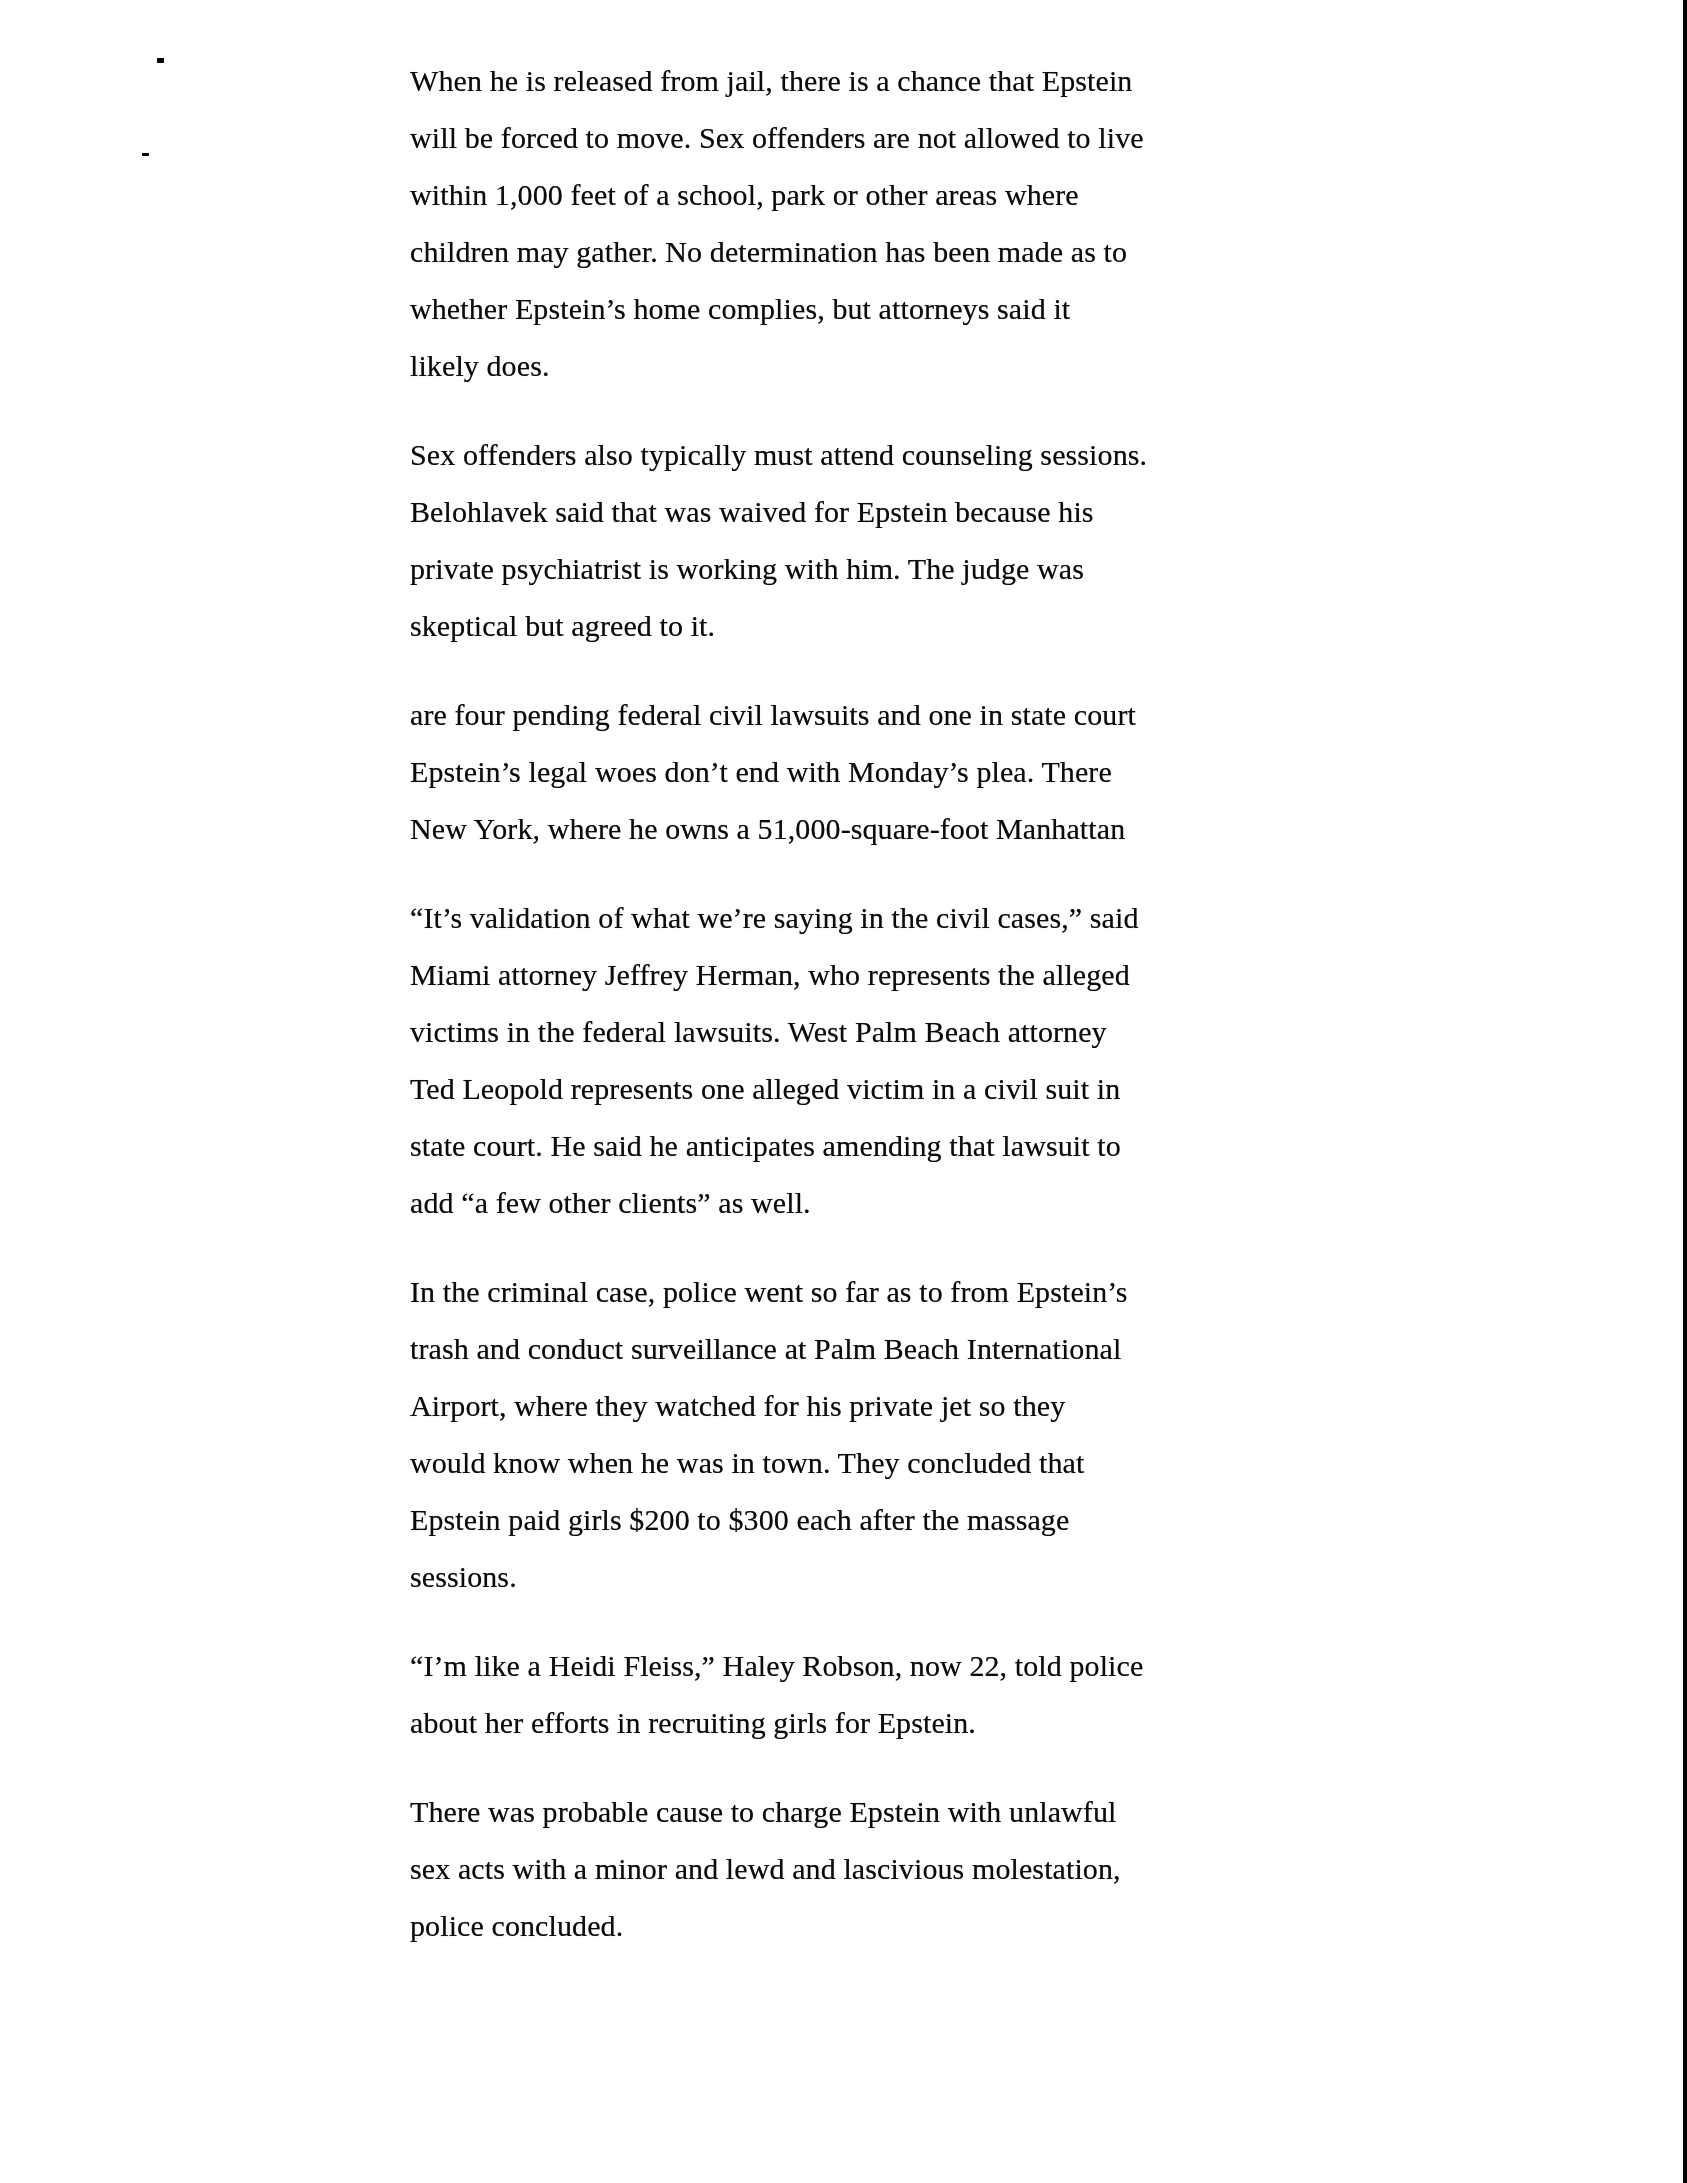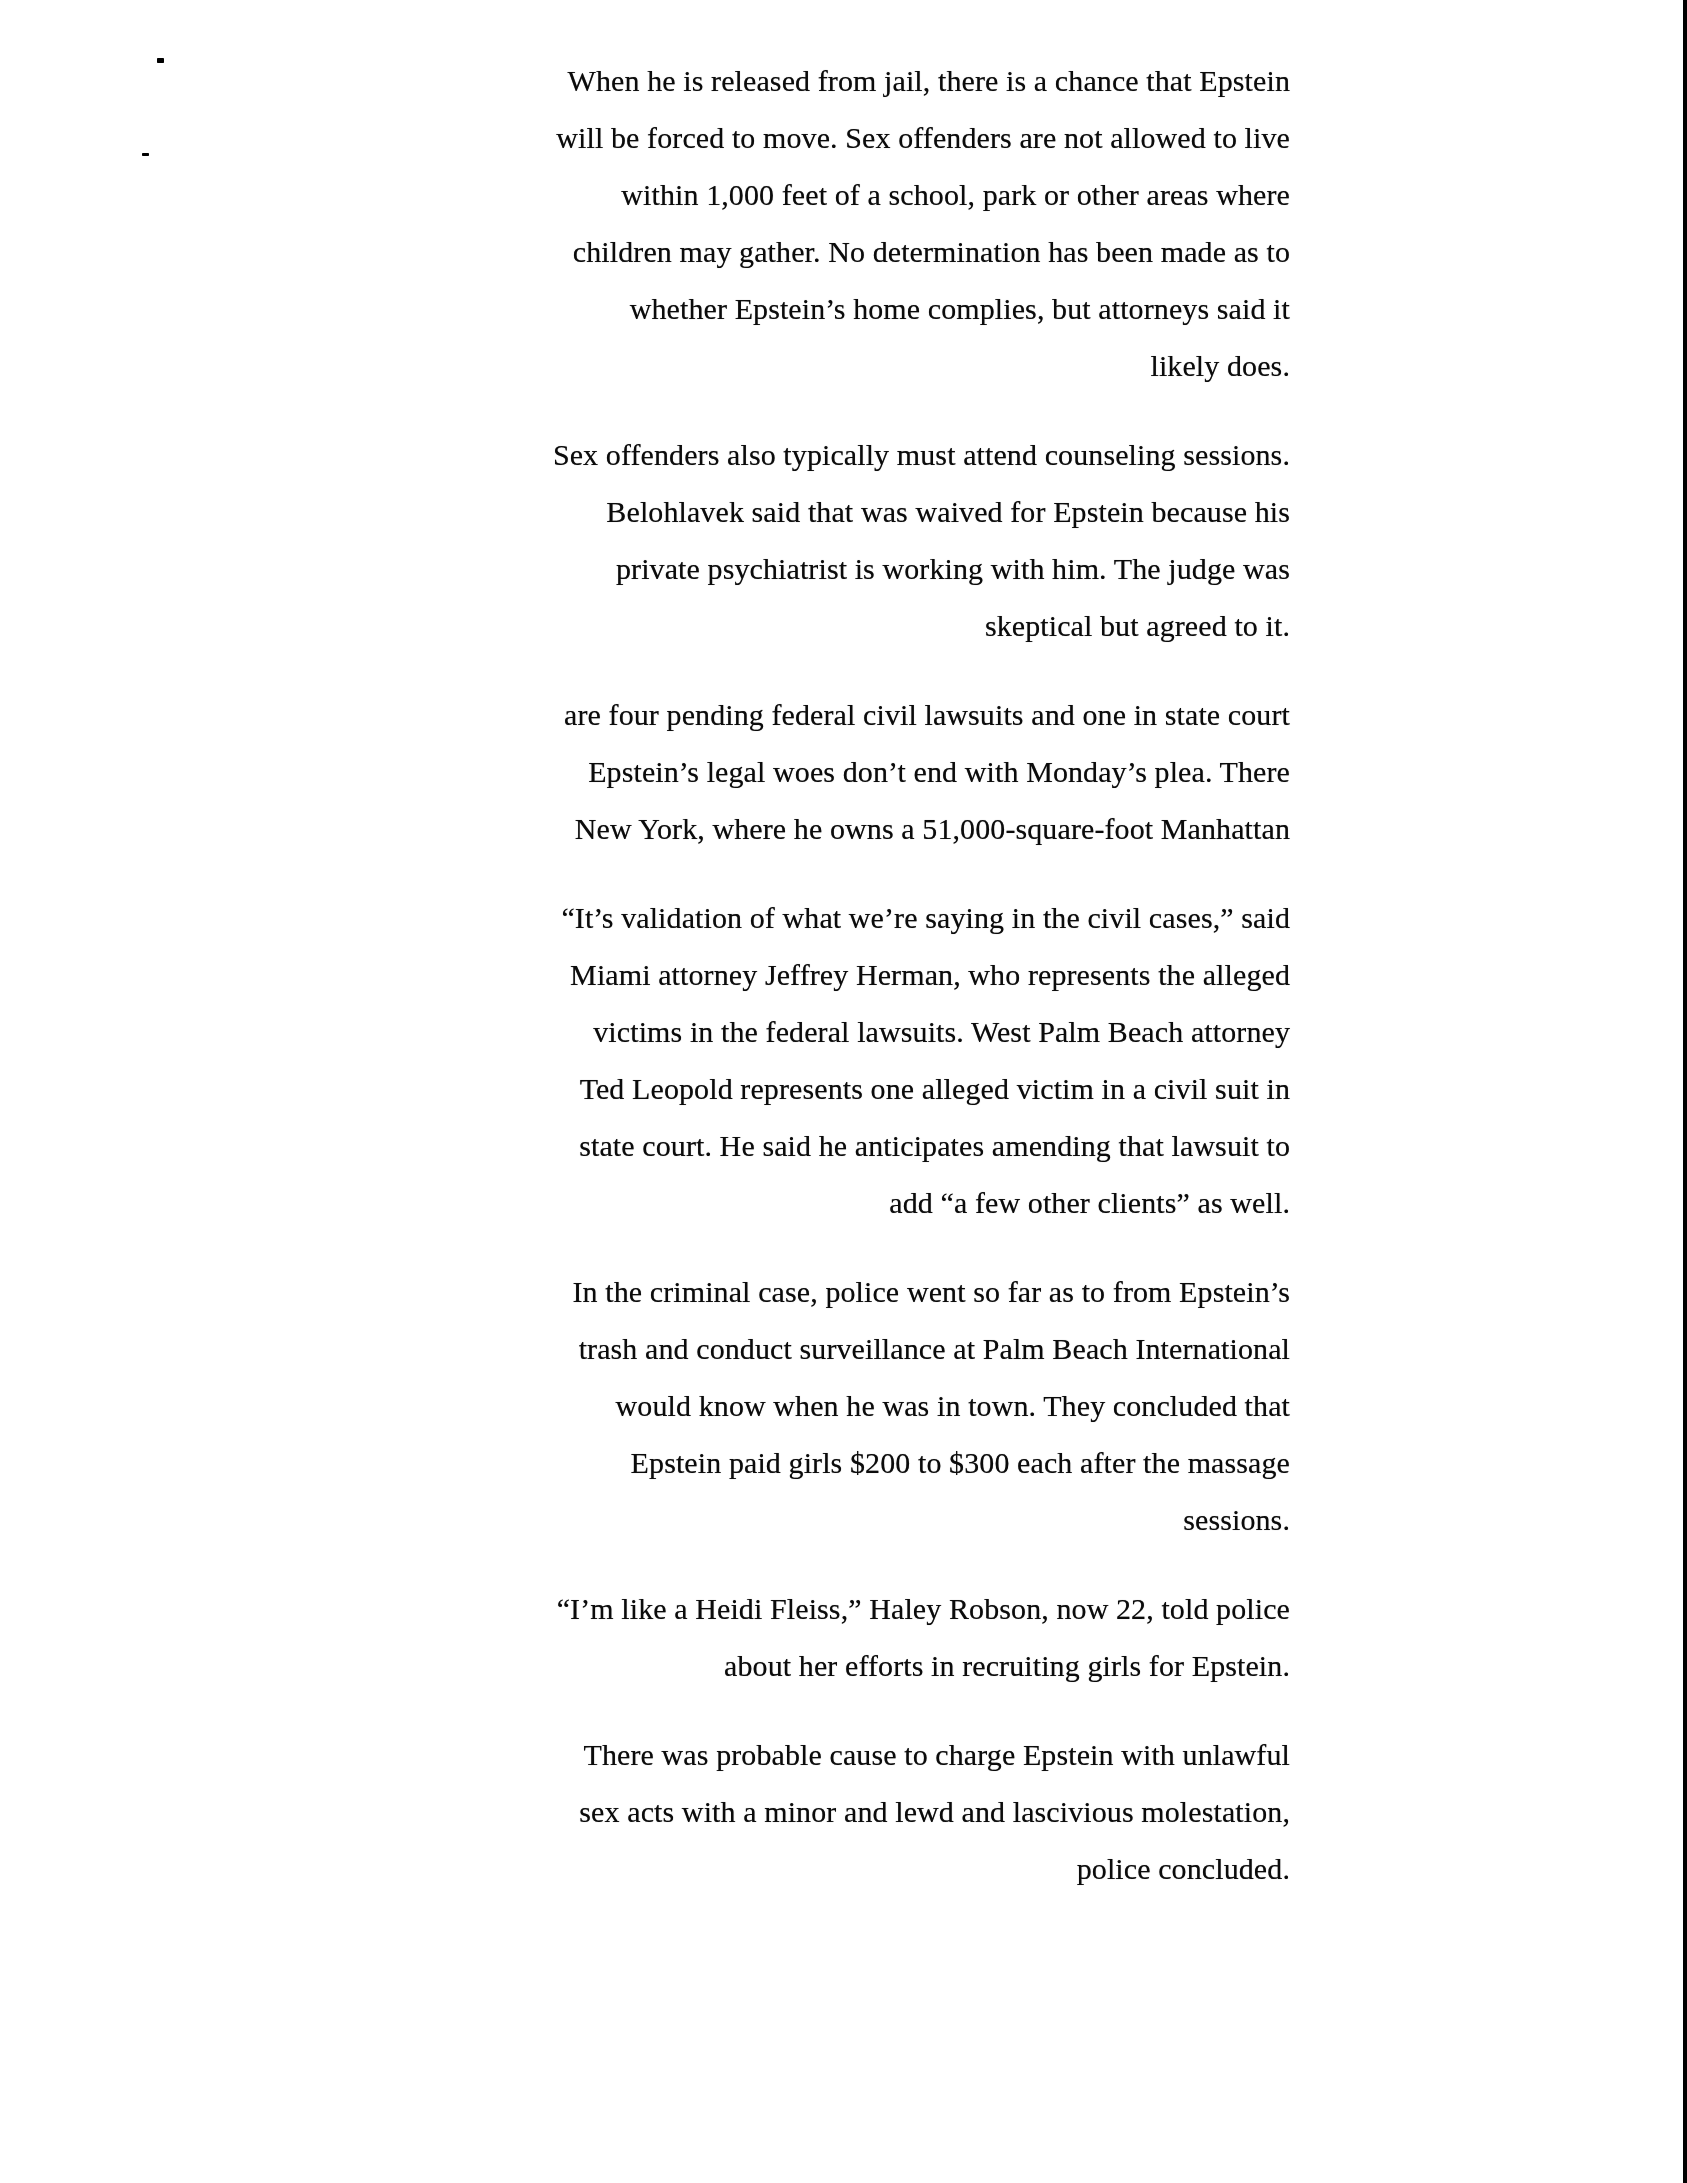--- a/index.html
+++ b/index.html
@@ -21,21 +21,20 @@
   }
   .text-column {
     position: absolute;
     left: 410px;
     top: 52px;
     width: 880px;
     color: #0b0b0b;
   }
   .paragraph {
     margin: 0 0 32px 0;
-    text-align: right;
   }
   .paragraph:last-child {
     margin-bottom: 0;
   }
   .line {
     font-size: 30px;
     line-height: 57px;
     white-space: nowrap;
     color: #0b0b0b;
     text-shadow: 0 0 0.7px rgba(0,0,0,0.55);
@@ -107,20 +106,21 @@
       <div class="line">Miami attorney Jeffrey Herman, who represents the alleged</div>
       <div class="line">victims in the federal lawsuits. West Palm Beach attorney</div>
       <div class="line">Ted Leopold represents one alleged victim in a civil suit in</div>
       <div class="line">state court. He said he anticipates amending that lawsuit to</div>
       <div class="line">add “a few other clients” as well.</div>
     </div>
 
     <div class="paragraph">
       <div class="line">In the criminal case, police went so far as to from Epstein’s</div>
       <div class="line">trash and conduct surveillance at Palm Beach International</div>
+      <div class="line">Airport, where they watched for his private jet so they</div>
       <div class="line">would know when he was in town. They concluded that</div>
       <div class="line">Epstein paid girls $200 to $300 each after the massage</div>
       <div class="line">sessions.</div>
     </div>
 
     <div class="paragraph">
       <div class="line">“I’m like a Heidi Fleiss,” Haley Robson, now 22, told police</div>
       <div class="line">about her efforts in recruiting girls for Epstein.</div>
     </div>
 

